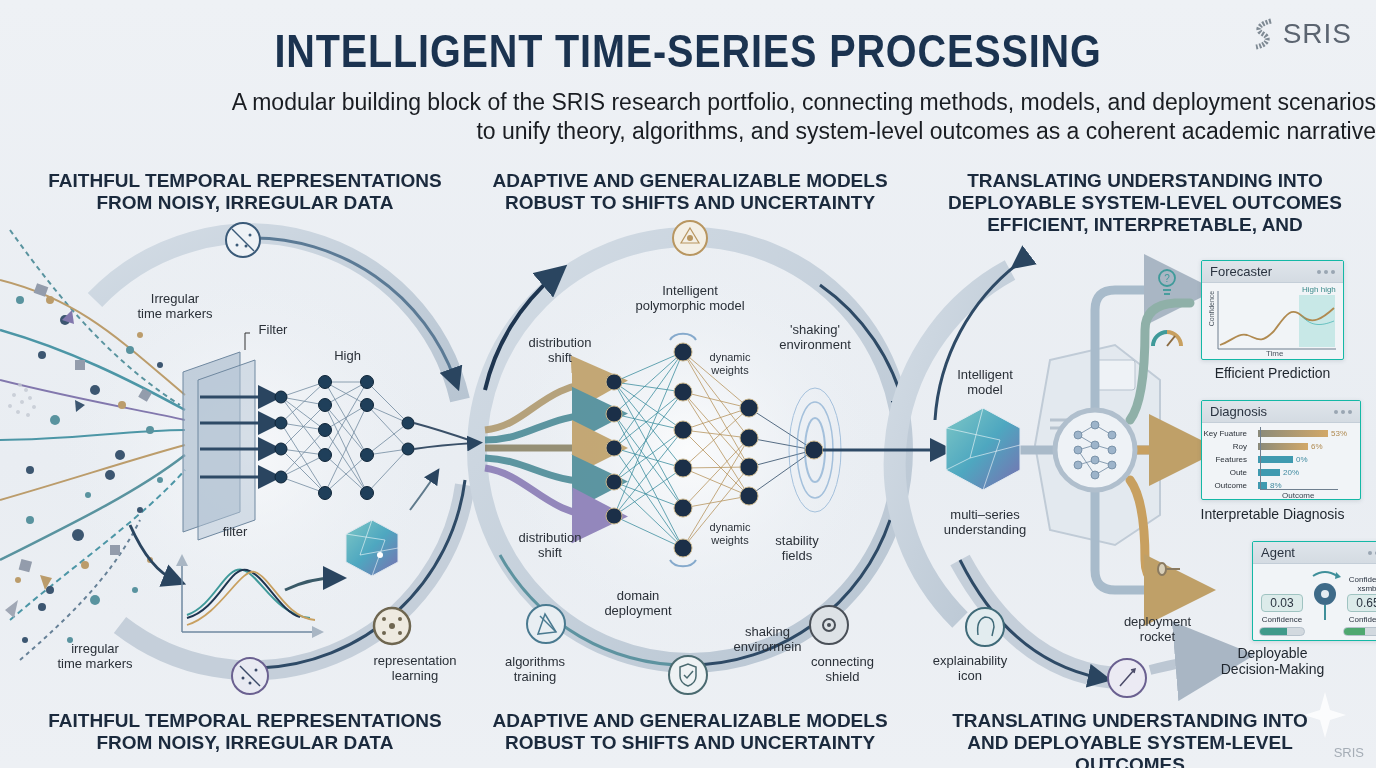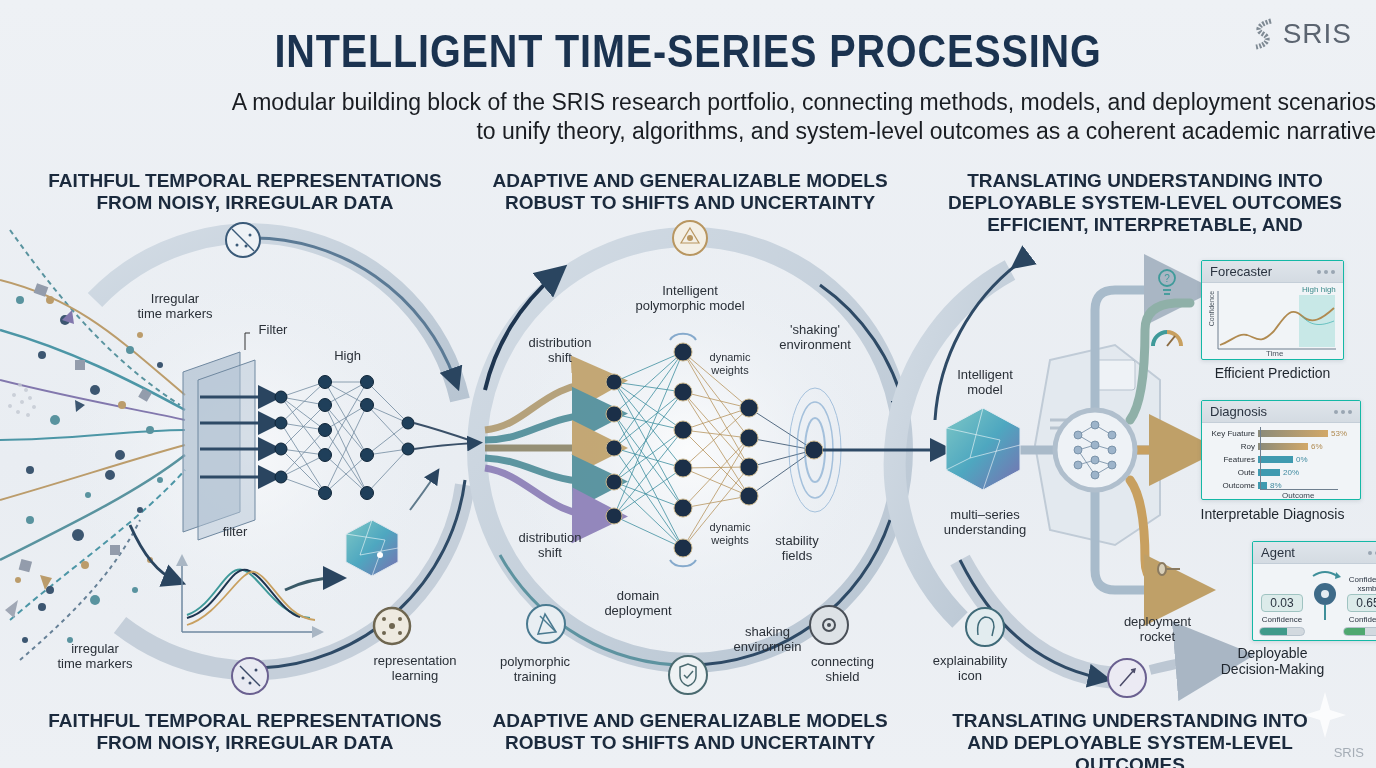--- a/index.html
+++ b/index.html
@@ -35,21 +35,21 @@
   .panel-head {
     height: 22px; background: linear-gradient(180deg,#dfe5eb,#d4dbe2);
     display: flex; align-items: center; justify-content: space-between;
     padding: 0 8px; border-bottom: 1px solid #c4ced8;
   }
   .panel-title { font-size: 13px; color: #2a3340; }
   .dots { display: flex; gap: 3px; }
   .dots span { width: 4px; height: 4px; border-radius: 50%; background: #9aa6b3; display: block; }
   .panel-caption { font-size: 14px; color: #1e252d; text-align: center; }
   .diag-row { display: flex; align-items: center; height: 12px; margin-bottom: 1px; }
-  .diag-lbl { width: 56px; text-align: right; font-size: 8px; color: #2a3038; padding-right: 3px; }
+  .diag-lbl { width: 56px; text-align: right; font-size: 8px; color: #2a3038; padding-right: 11px; }
   .diag-bar { height: 7px; }
   .diag-val { font-size: 8px; margin-left: 3px; }
   .conf-box {
     font-size: 12px; color: #2a3340; background: #dcebea; border: 1px solid #9fc3c1;
     border-radius: 4px; text-align: center; width: 42px; height: 18px; line-height: 16px;
   }
   .conf-lbl { font-size: 8px; color: #2a3340; text-align: center; }
   .conf-bar { height: 9px; border-radius: 5px; background: #d2d9df; overflow: hidden; border: 1px solid #b7c2cc; }
   .conf-fill { height: 100%; }
 </style>
@@ -548,21 +548,21 @@
 </div>
 <div class="abs label" style="left:598px;top:588px;width:80px">
   <div>domain</div>
   <div>deployment</div>
 </div>
 <div class="abs label" style="left:720px;top:624px;width:95px">
   <div>shaking</div>
   <div>envirormein</div>
 </div>
 <div class="abs label" style="left:495px;top:654px;width:80px">
-  <div>polymorphic</div>
+  <div>algorithms</div>
   <div>training</div>
 </div>
 <div class="abs label" style="left:800px;top:654px;width:85px">
   <div>connecting</div>
   <div>shield</div>
 </div>
 
 <div class="abs label" style="left:945px;top:367px;width:80px">
   <div>Intelligent</div>
   <div>model</div>

